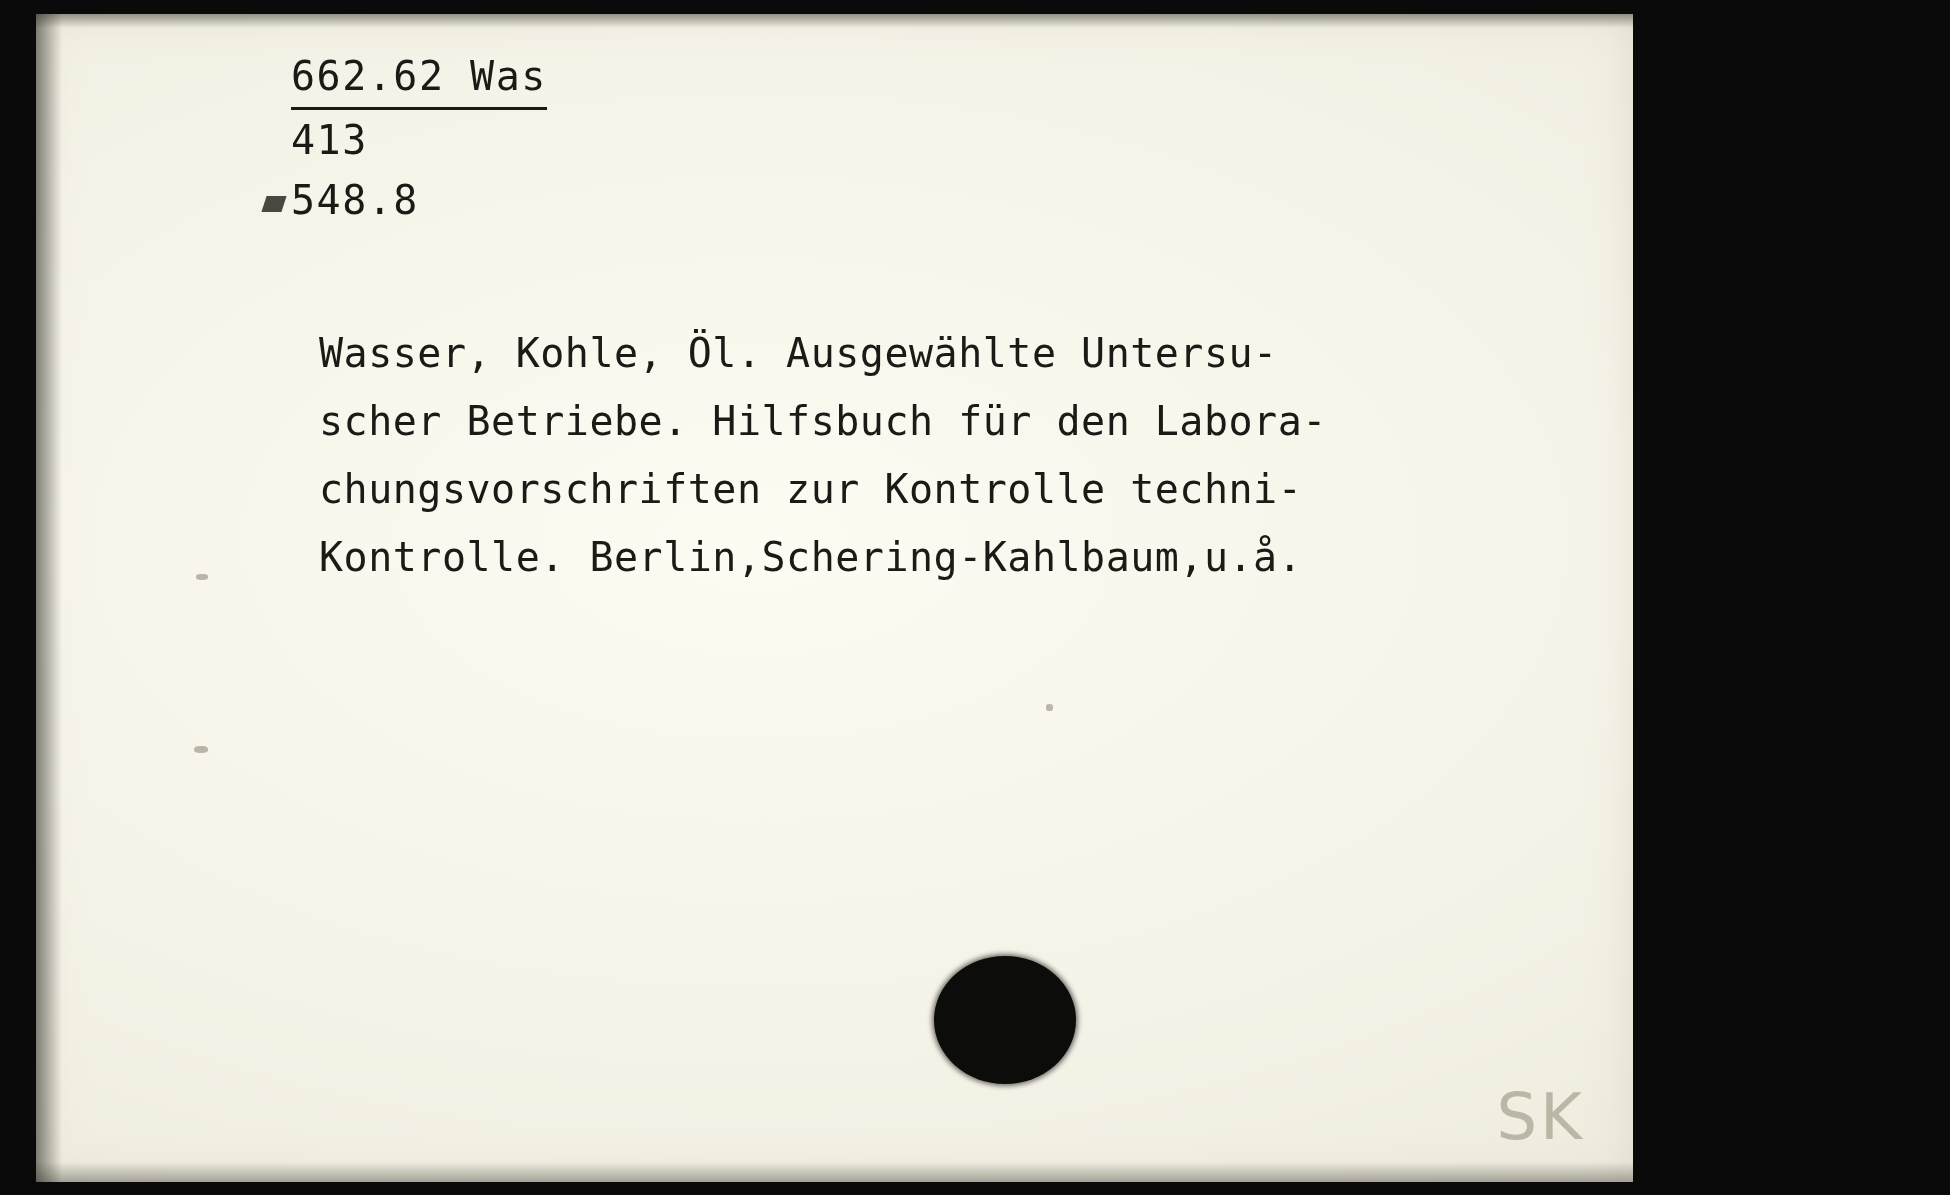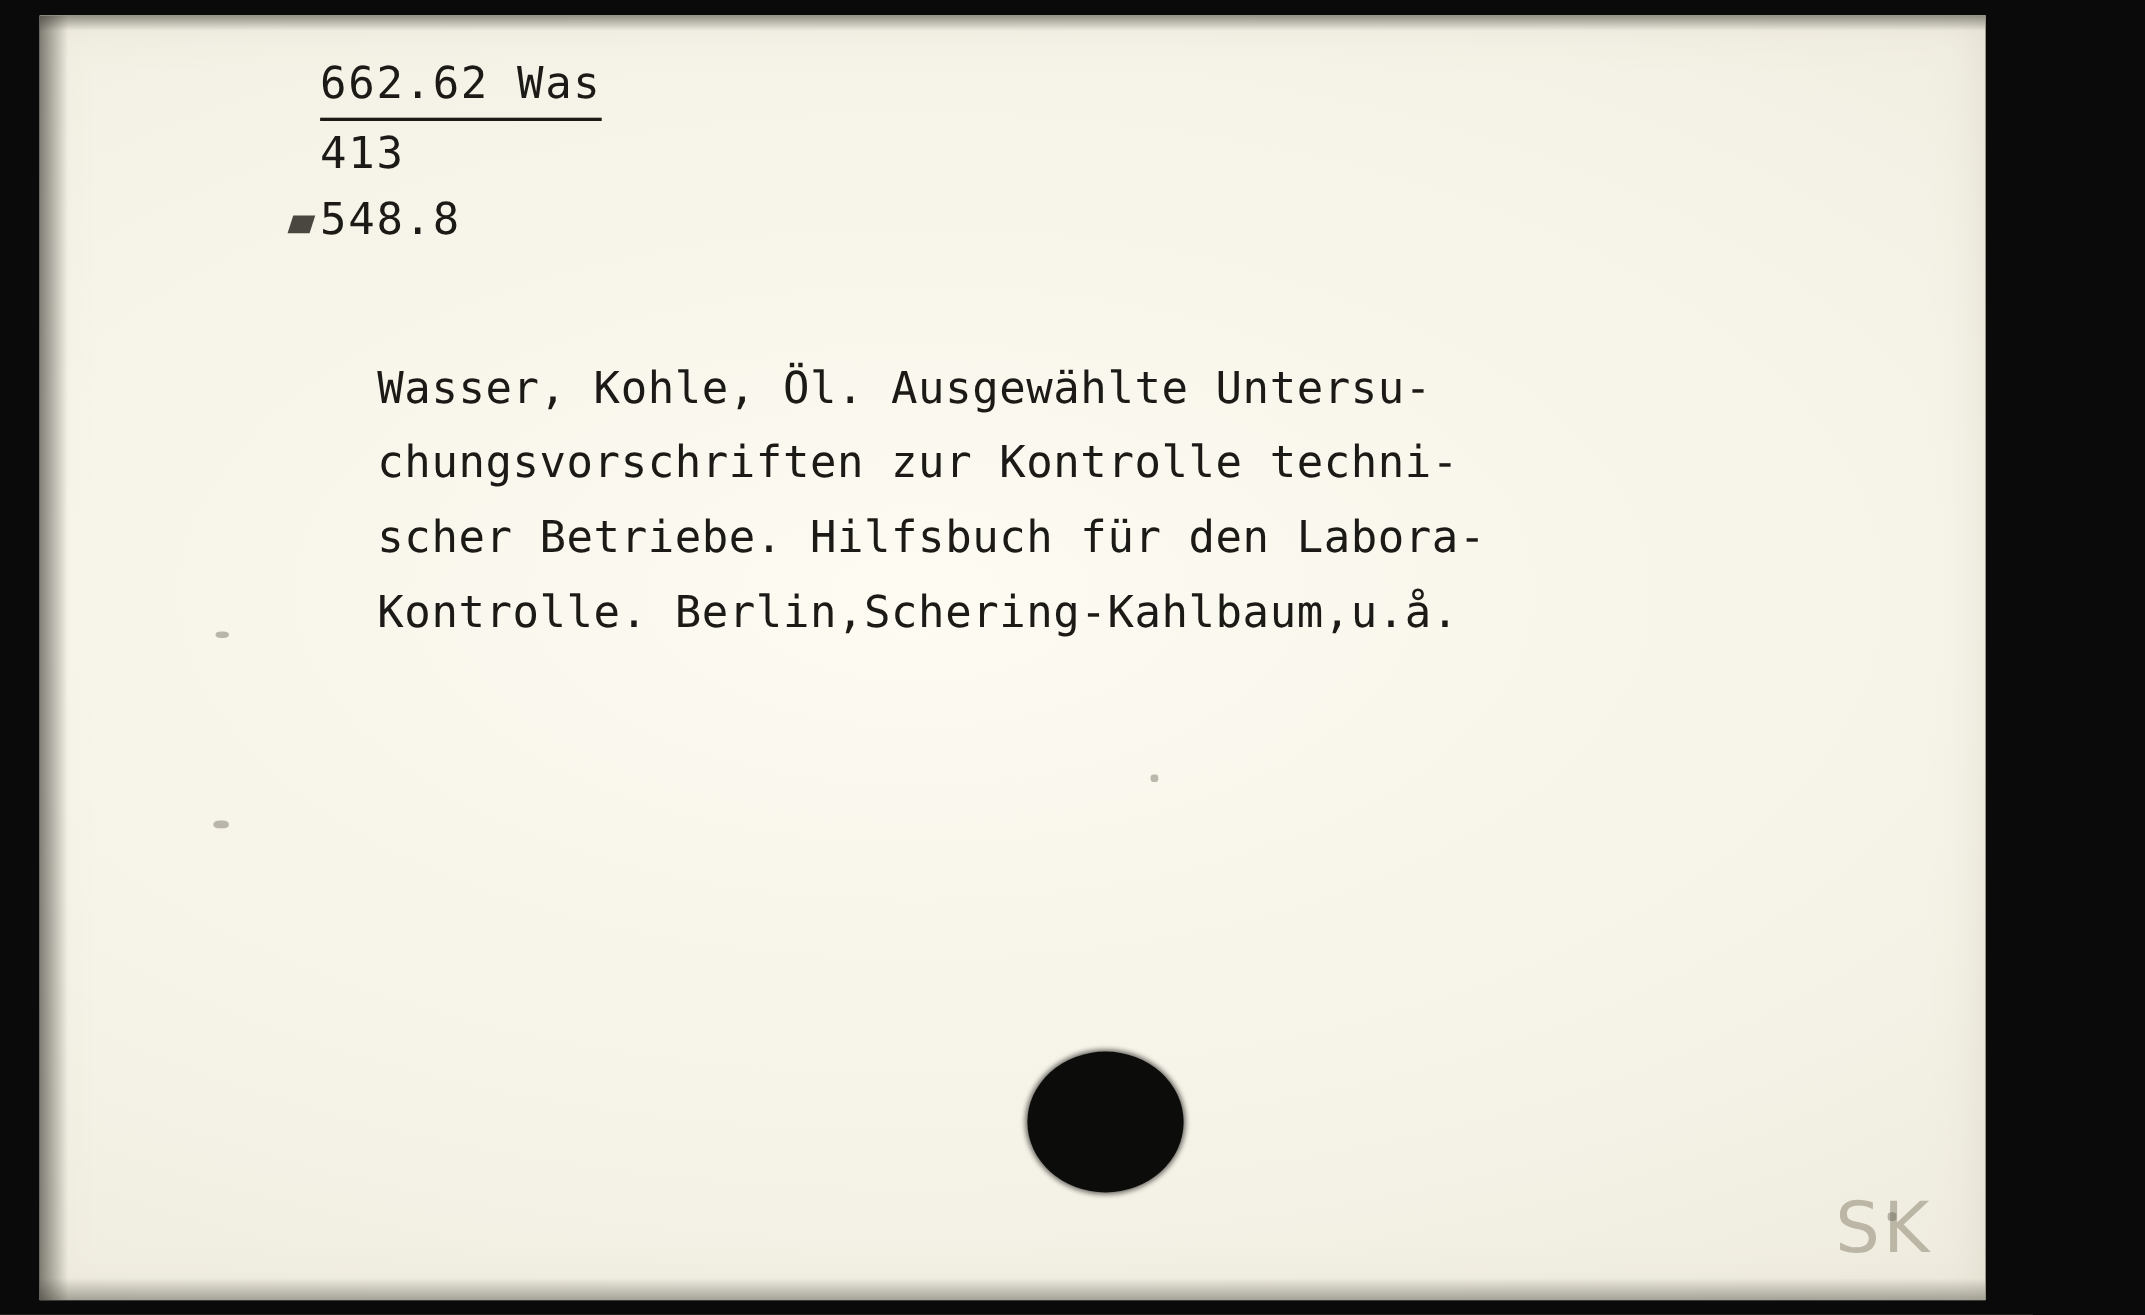--- a/index.html
+++ b/index.html
@@ -19,25 +19,26 @@
     position: relative;
     width: 1950px;
     height: 1195px;
     background: #0a0a0a;
   }
 
   #card {
     position: absolute;
     left: 36px;
     top: 14px;
-    width: 1769px;
+    width: 1556px;
     height: 1168px;
     background: #f4f1e6;
     box-shadow: inset 0 0 40px rgba(190,185,165,0.5);
     overflow: hidden;
+    padding-left: 41px;
   }
 
   
   #card .paper-tone {
     position: absolute;
     inset: 0;
     background:
       radial-gradient(ellipse 120% 90% at 45% 45%, rgba(255,253,244,0.85) 0%, rgba(243,240,228,0.3) 55%, rgba(222,218,201,0.55) 100%);
     pointer-events: none;
   }
@@ -93,21 +94,20 @@
     background: #2a2822;
     transform: skewX(-18deg);
     opacity: 0.85;
   }
 
   #body-block {
     position: absolute;
     left: 283px;
     top: 305px;
     width: 1560px;
-    margin-left: 24px;
   }
   .body-line {
     font-size: 40px;
     line-height: 68px;
     color: #1b1a16;
     font-family: "DejaVu Sans Mono", monospace;
     white-space: pre;
     letter-spacing: 0.5px;
   }
 
@@ -159,22 +159,22 @@
         <span class="callnum-line underlined">662.62 Was</span>
       </div>
       <div class="callnum-line">413</div>
       <div class="callnum-line">548.8</div>
     </div>
 
     <div id="left-tick"></div>
 
     <div id="body-block">
       <div class="body-line">Wasser, Kohle, Öl. Ausgewählte Untersu-</div>
+      <div class="body-line">scher Betriebe. Hilfsbuch für den Labora-</div>
       <div class="body-line">chungsvorschriften zur Kontrolle techni-</div>
-      <div class="body-line">scher Betriebe. Hilfsbuch für den Labora-</div>
       <div class="body-line">Kontrolle. Berlin,Schering-Kahlbaum,u.å.</div>
     </div>
 
     <div id="punch-hole"></div>
 
     <div id="stamp">SK</div>
 
     <div class="speck" style="left:160px; top:560px; width:12px; height:6px;"></div>
     <div class="speck" style="left:158px; top:732px; width:14px; height:7px;"></div>
     <div class="speck" style="left:1010px; top:690px; width:7px; height:7px;"></div>

